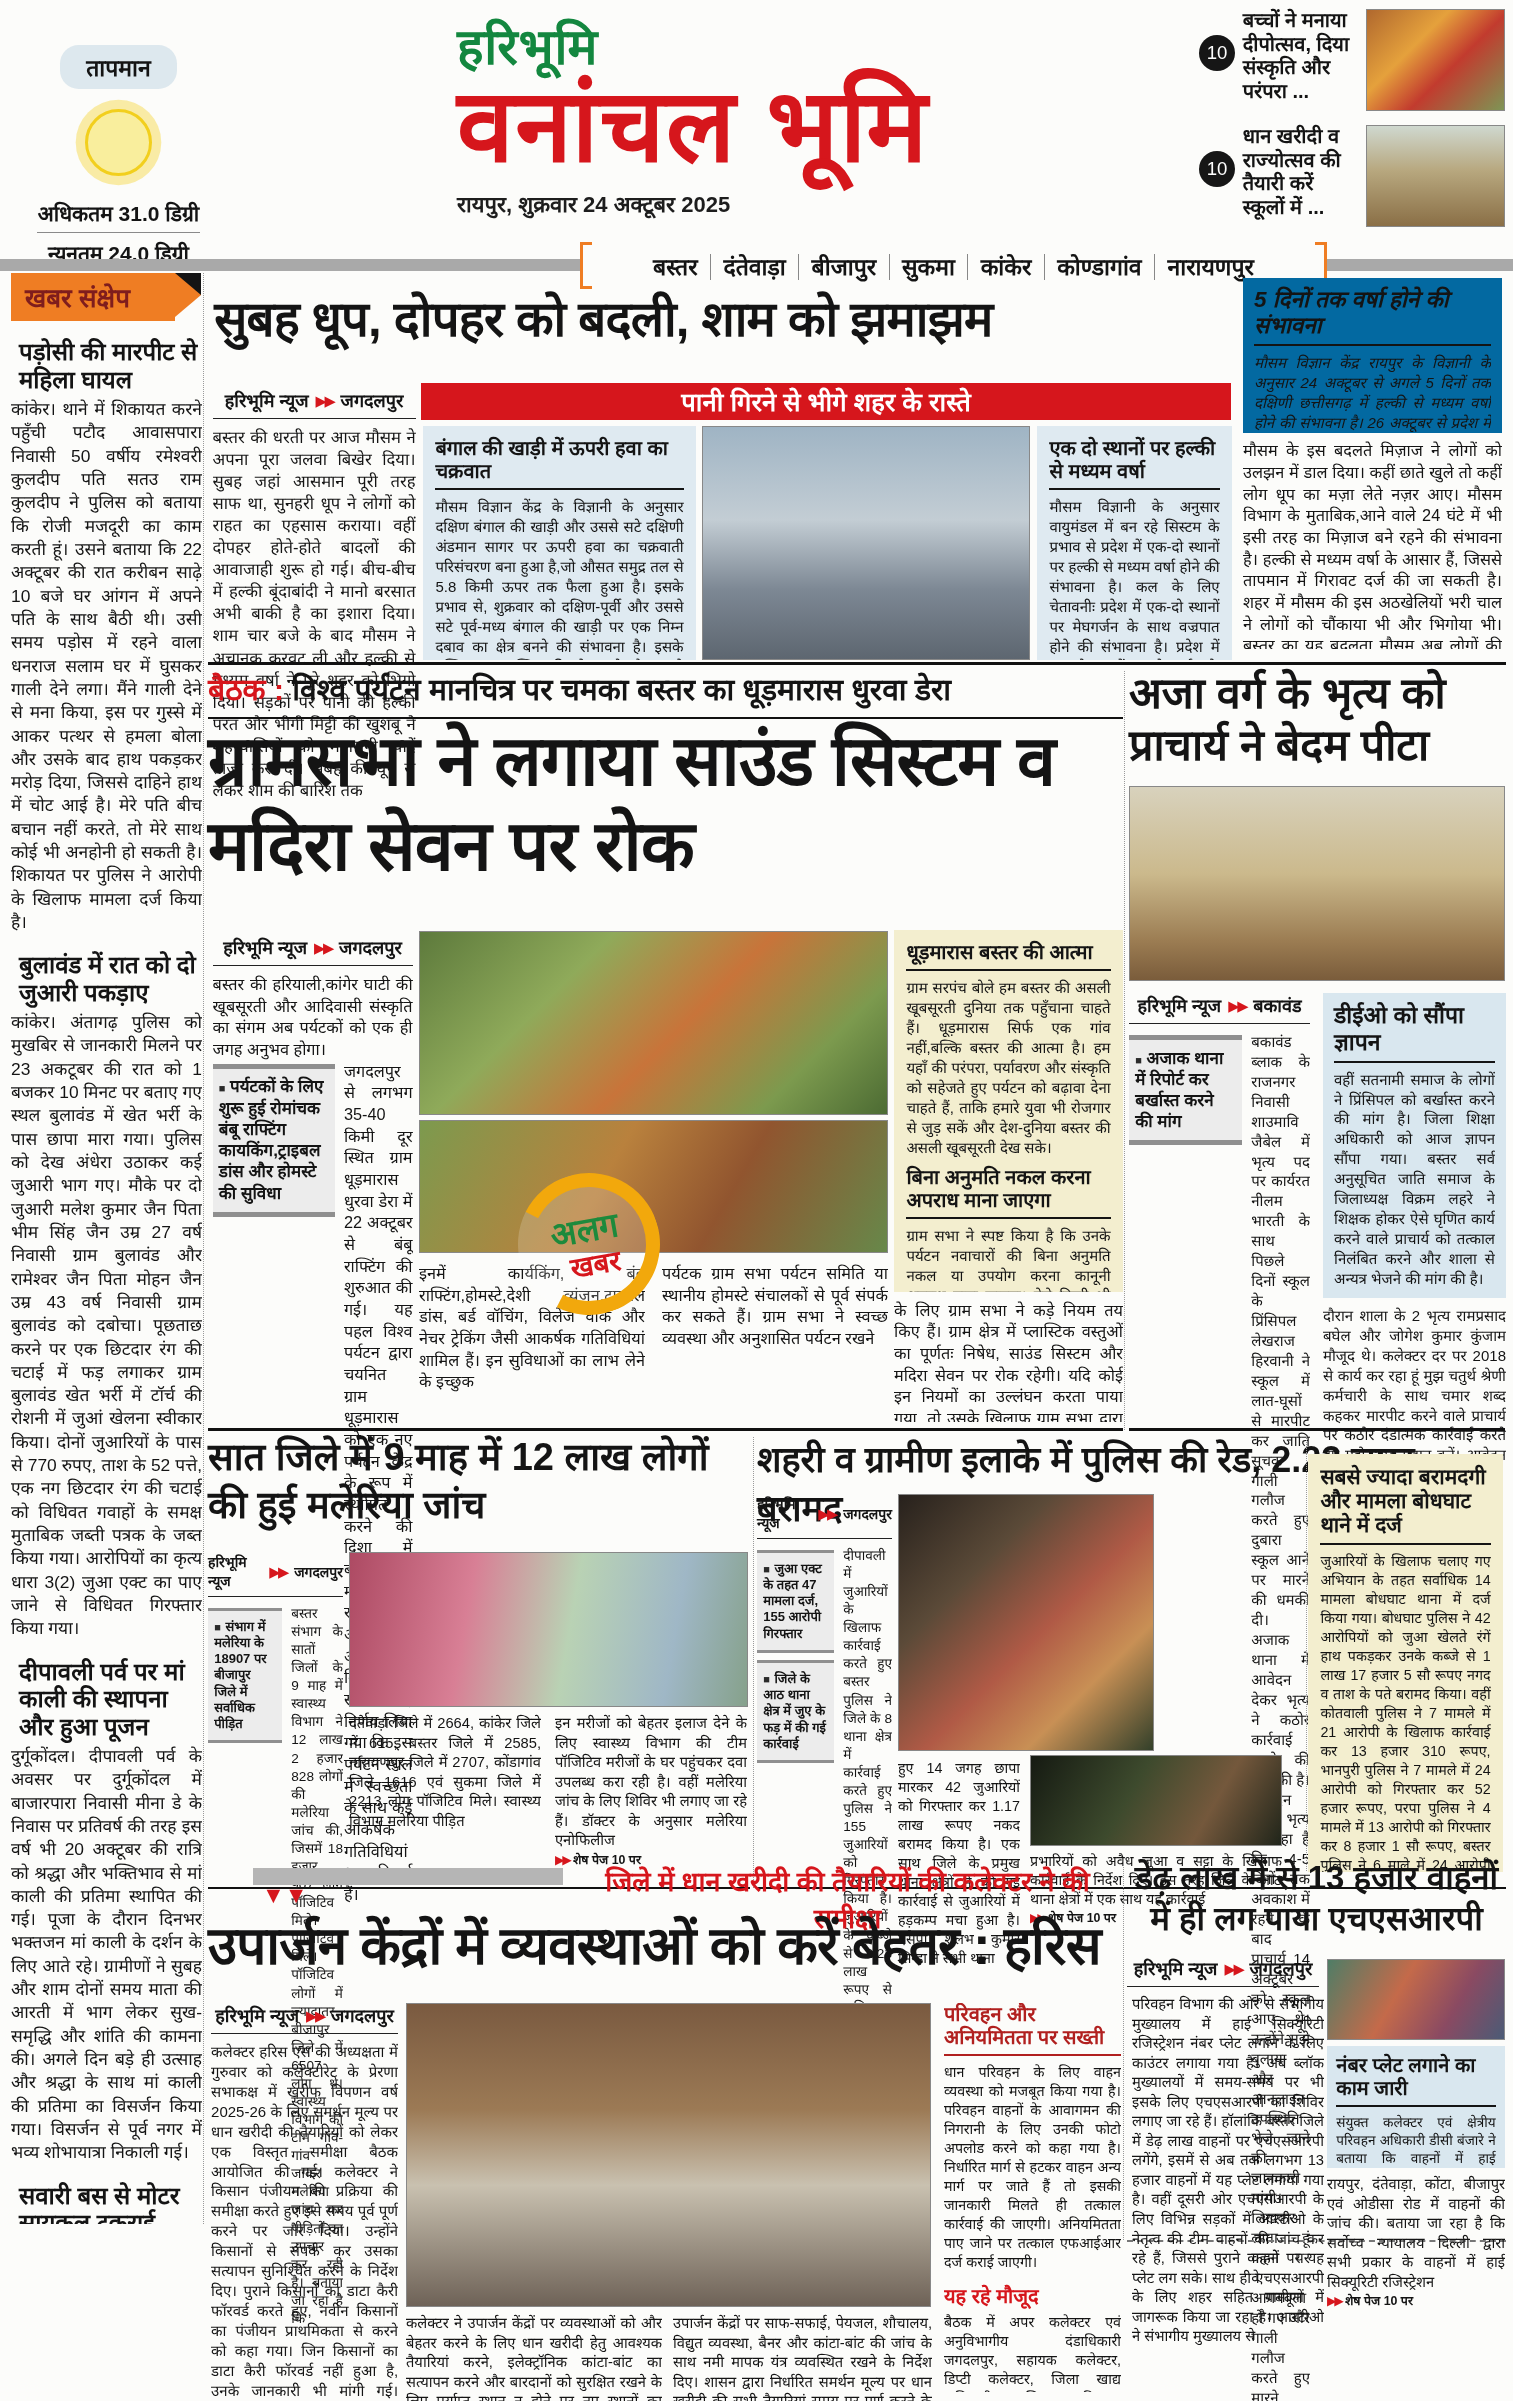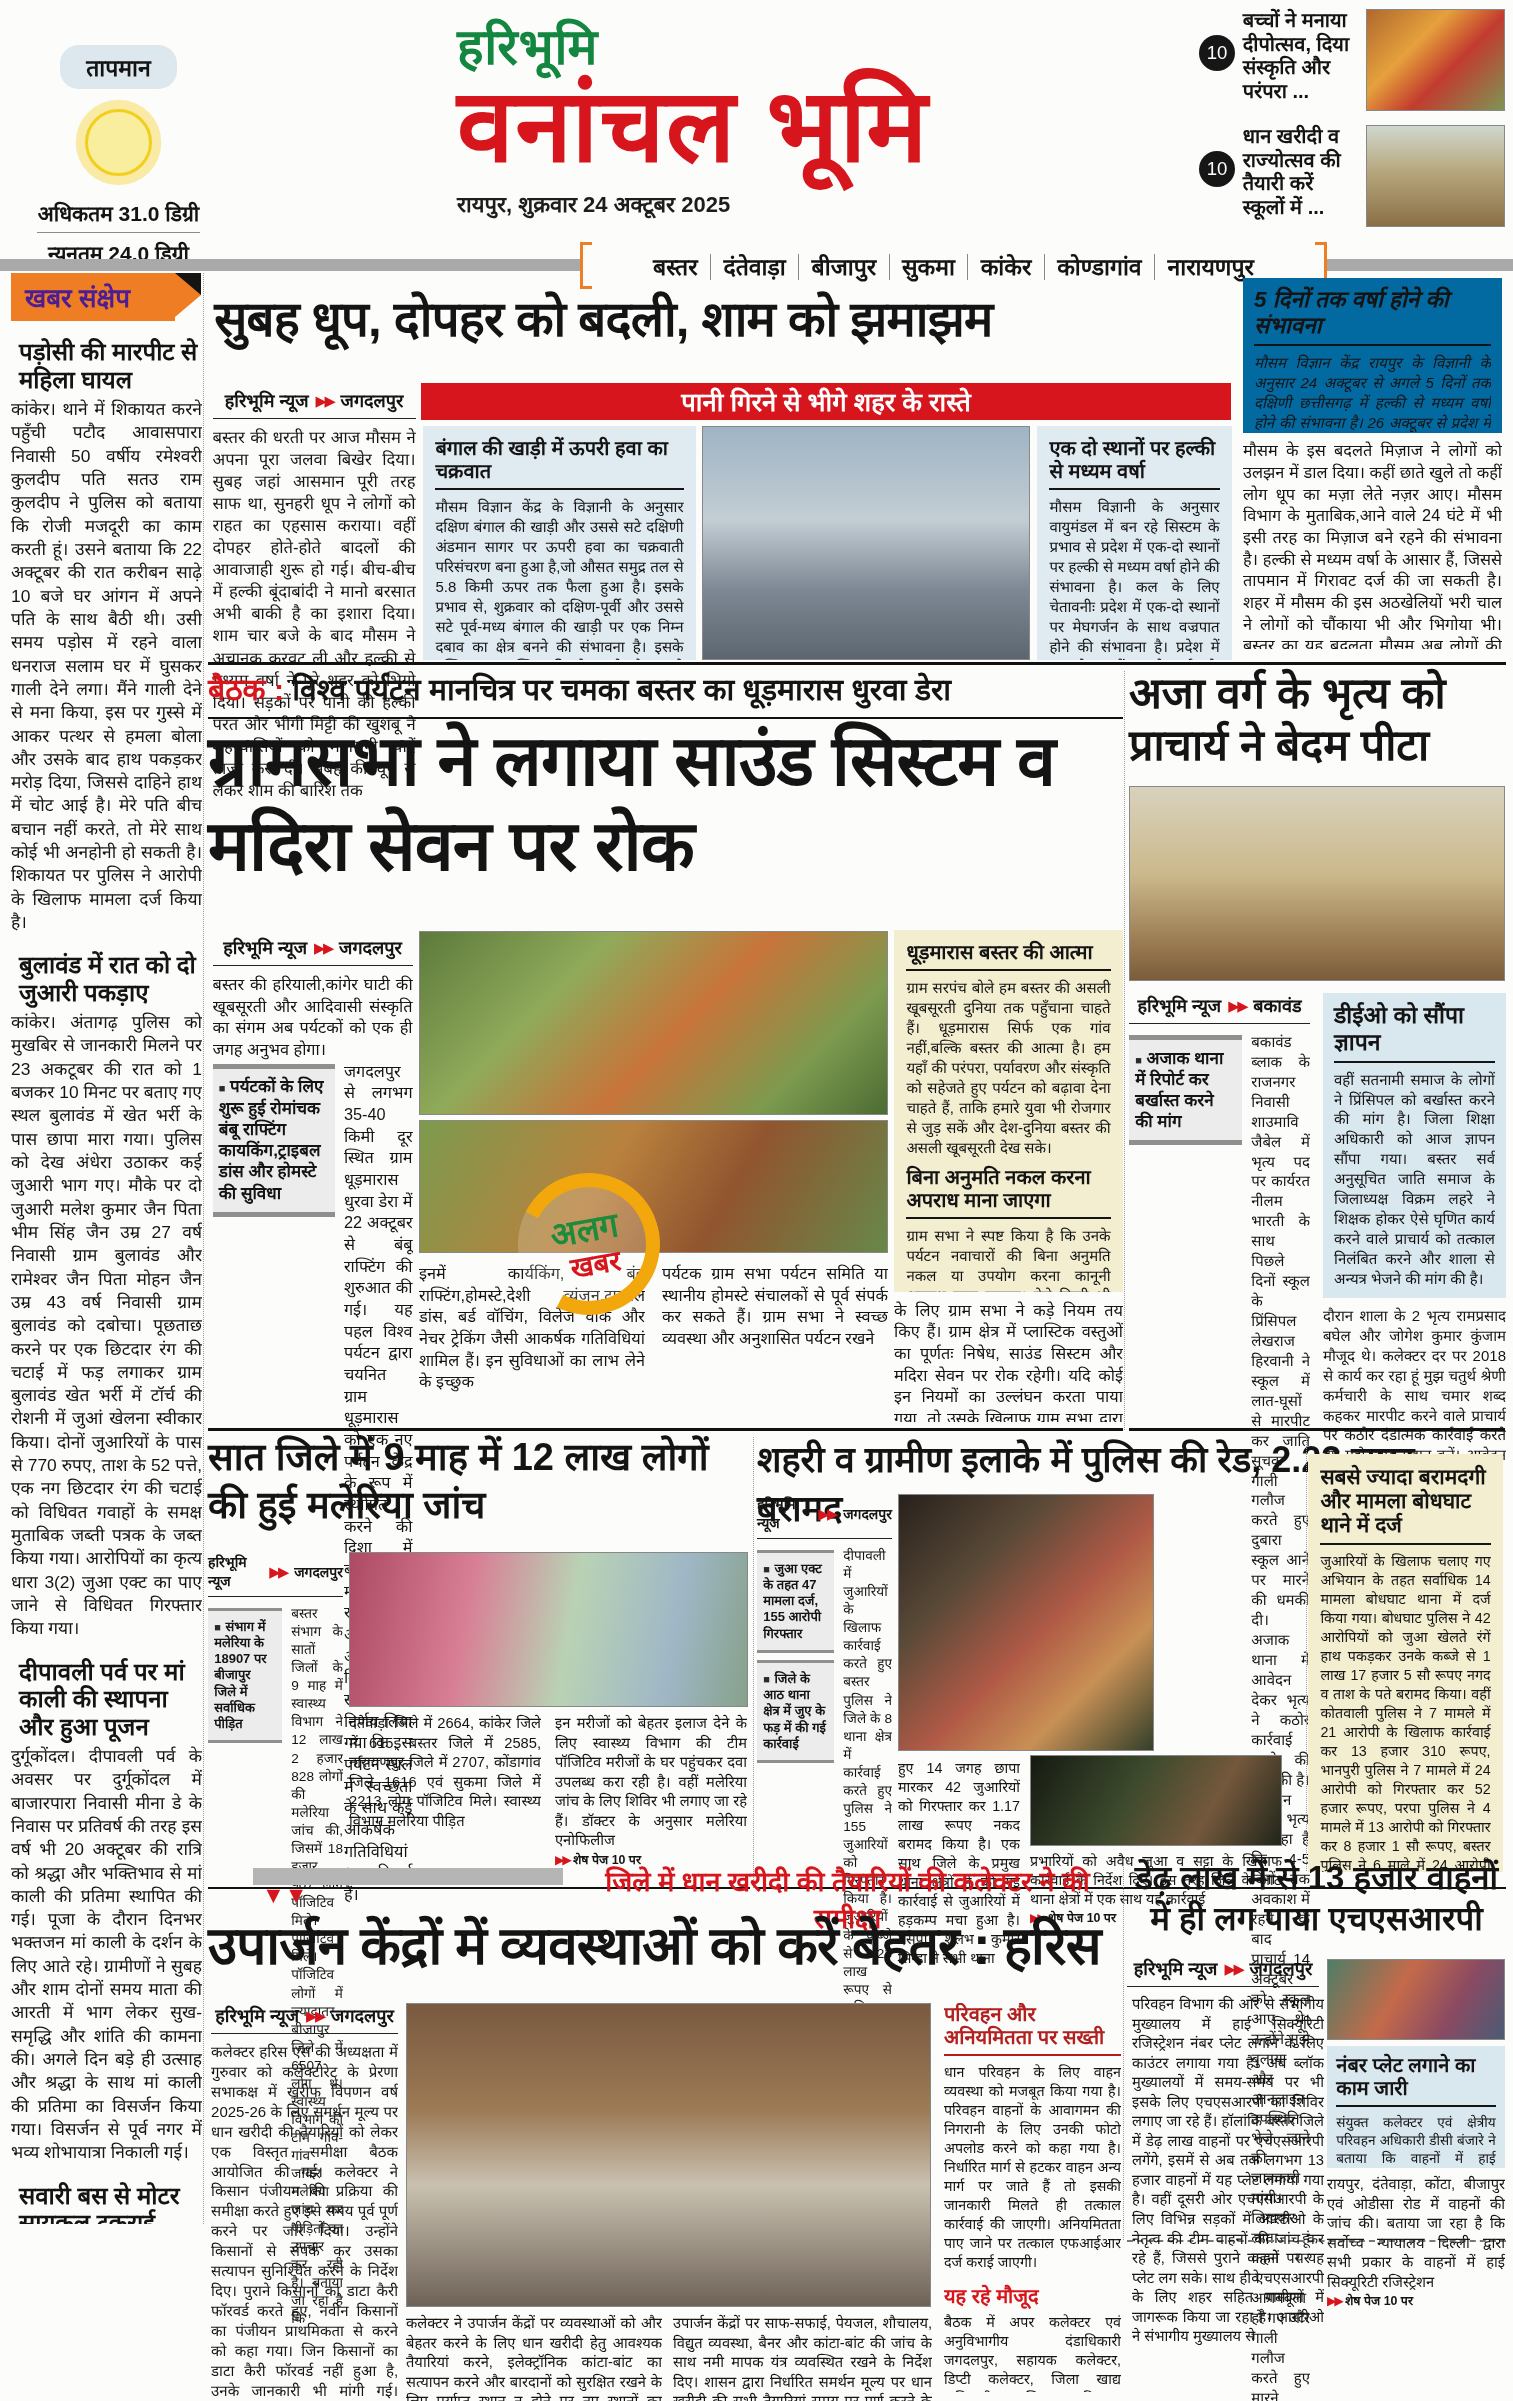--- a/index.html
+++ b/index.html
@@ -151,21 +151,21 @@
   .zh-colA .body { font-size:14.7px; }
   .zh-photo { position:absolute; left:200px; top:102px; width:178px; height:81px; background:linear-gradient(120deg,#4f7d66 0%,#c46a4a 40%,#8a4a62 70%,#4b5b76 100%); }
   .zh-box { position:absolute; left:200px; top:189px; width:178px; height:122px; background:#d9e7ef; padding:7.7px 9.3px; overflow:hidden; }
   .zh-box .boxtitle { font-size:20px; }
   .zh-box .body { font-size:13.6px; }
   .zh-colB { position:absolute; left:200px; top:318px; width:178px; height:62px; }
   .zh-colB .body { font-size:14.7px; }
 
   
   .briefcol { position:absolute; left:11px; top:273px; width:191px; height:1951px; overflow:hidden; }
-  .briefhead { position:relative; background:#ef7d23; color:#4c1d95; font-weight:800; font-size:26px; padding:6.2px 14px; width:164px; }
+  .briefhead { position:relative; background:#ef7d23; color:#7f1d1d; font-weight:800; font-size:26px; padding:6.2px 14px; width:164px; }
   .briefhead::after { content:""; position:absolute; right:-26px; top:0; border-left:26px solid #ef7d23; border-top:22px solid #141414; border-bottom:22px solid transparent; }
   .bc-art { margin-top:17px; }
   .bc-title { font-size:24px; font-weight:800; line-height:1.15; margin-bottom:4.6px;margin-left:8px; }
   .bc-body { font-size:17.4px; line-height:1.34; text-align:justify; }
 </style>
 </head>
 <body>
 
 <div class="page">
 

